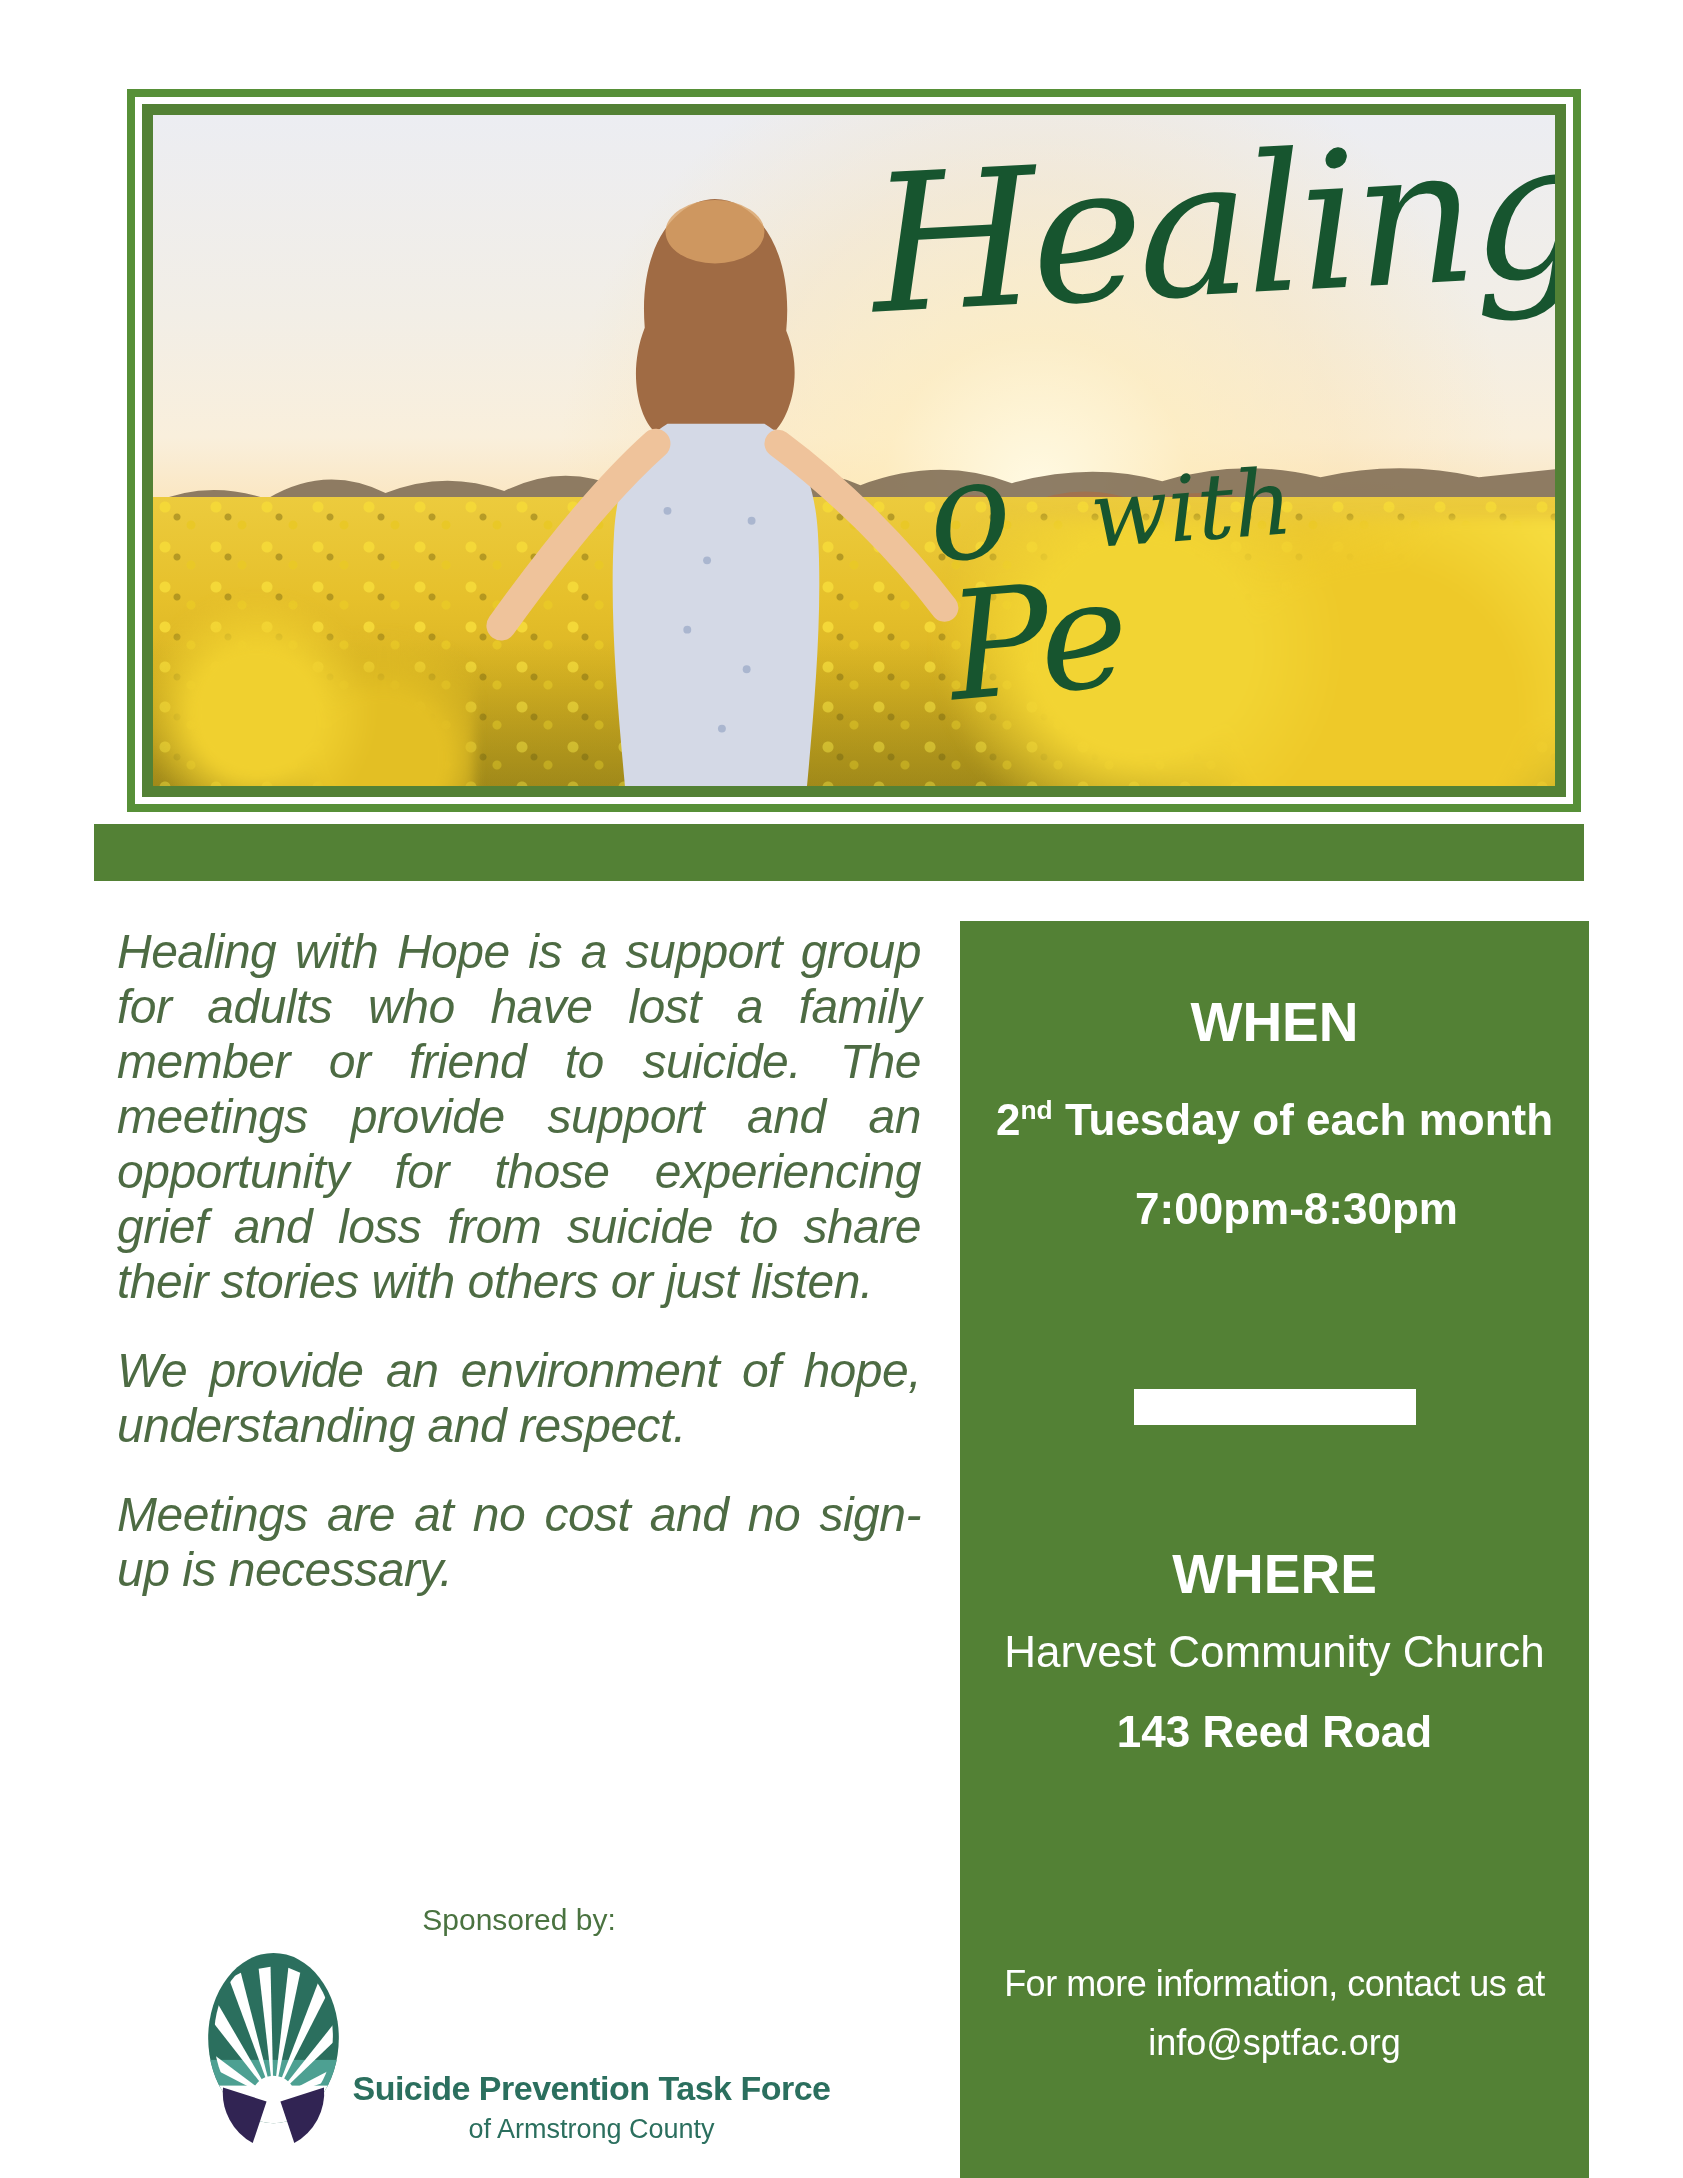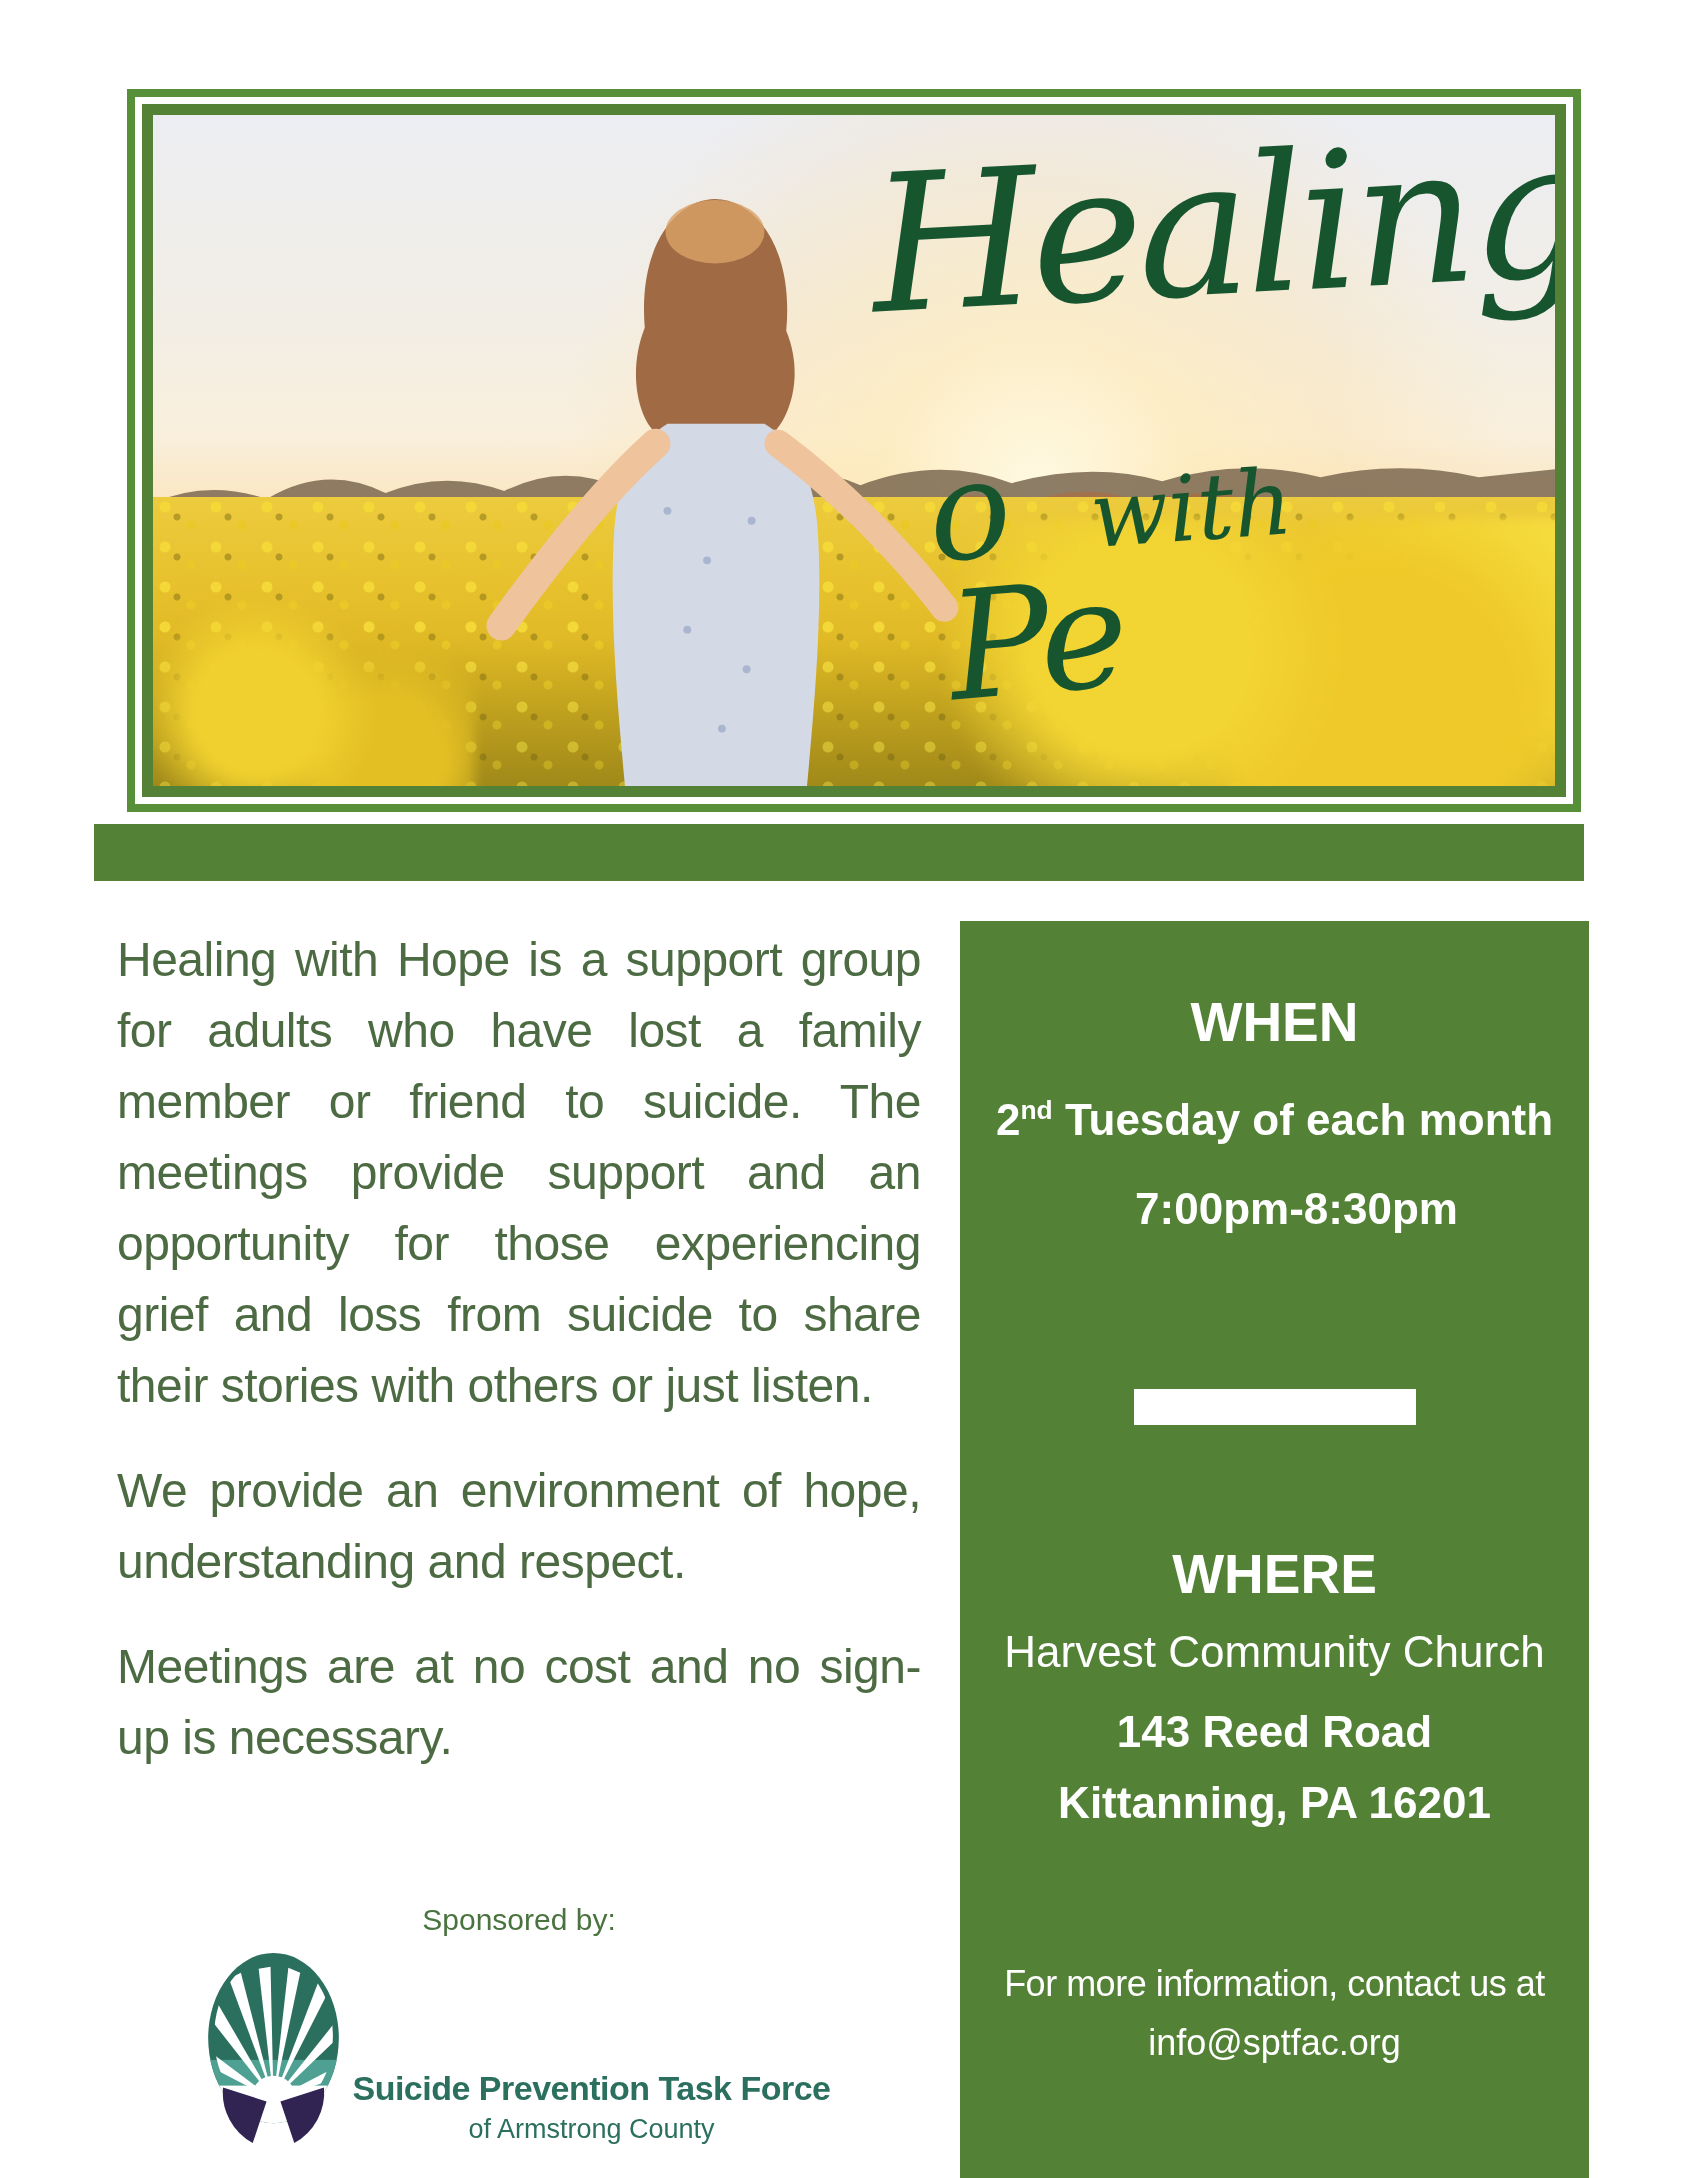--- a/index.html
+++ b/index.html
@@ -41,21 +41,21 @@
   .t-healing{left:718px;top:18px;font-size:190px;letter-spacing:-6px;transform:rotate(-3deg);}
   .t-o{left:775px;top:327px;font-size:137px;transform:rotate(-6deg);}
   .t-with{left:937px;top:348px;font-size:91px;transform:rotate(-4deg);}
   .t-pe{left:796px;top:450px;font-size:150px;letter-spacing:-4px;transform:rotate(-5deg);}
 
   
   .green-bar{position:absolute;left:94px;top:824px;width:1490px;height:57px;background:#538135;}
 
   
   .left-col{position:absolute;left:117px;top:924px;width:804px;color:#4d6b43;}
-  .left-col p{margin:0 0 34px 0;font-size:48px;line-height:71px;text-align:justify;letter-spacing:-0.5px;}
+  .left-col p{margin:0 0 34px 0;font-size:48px;line-height:55px;text-align:justify;letter-spacing:-0.5px;font-style:italic;}
   .left-col p:last-child{margin-bottom:0;}
 
   
   .sponsor{position:absolute;left:117px;top:1903px;width:804px;}
   .sponsored-by{text-align:center;font-size:30px;color:#4a7340;}
   .logo-row{margin-top:14px;display:flex;justify-content:center;align-items:flex-end;gap:12px;}
   .logo-text{text-align:center;color:#2b6f5e;}
   .logo-org{font-size:34px;font-weight:bold;letter-spacing:-0.5px;}
   .logo-sub{font-size:27px;margin-top:6px;}
 
@@ -168,19 +168,18 @@
   </div>
 
   <div class="panel">
     <div class="line p-when">WHEN</div>
     <div class="line p-day"><span>2</span><sup>nd</sup><span> Tuesday of each month</span></div>
     <div class="line p-time">7:00pm-8:30pm</div>
     <div class="p-divider"></div>
     <div class="line p-where">WHERE</div>
     <div class="line p-venue">Harvest Community Church</div>
     <div class="line p-street">143 Reed Road</div>
-    <div class="line p-city">Kittanning, PA 16201</div>
     <div class="line p-contact1">For more information, contact us at</div>
     <div class="line p-contact2">info@sptfac.org</div>
   </div>
 
 </div>
 
 
 </body></html>

